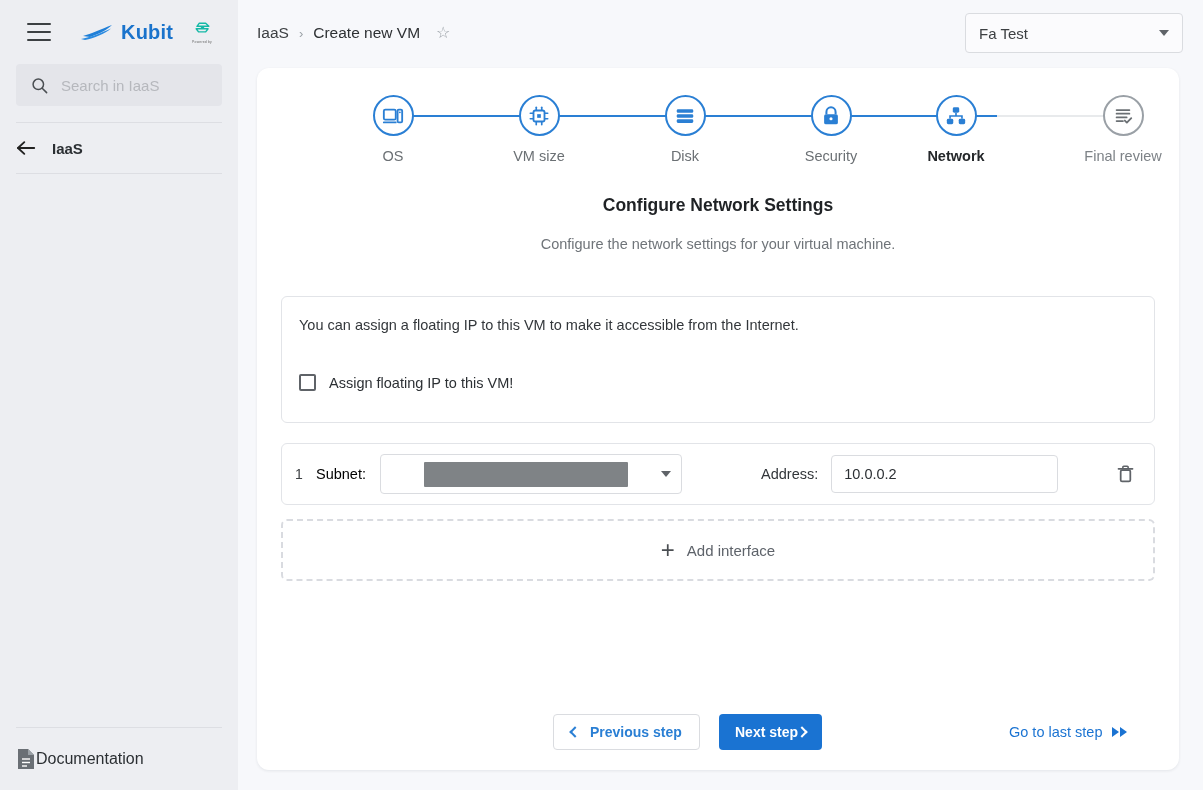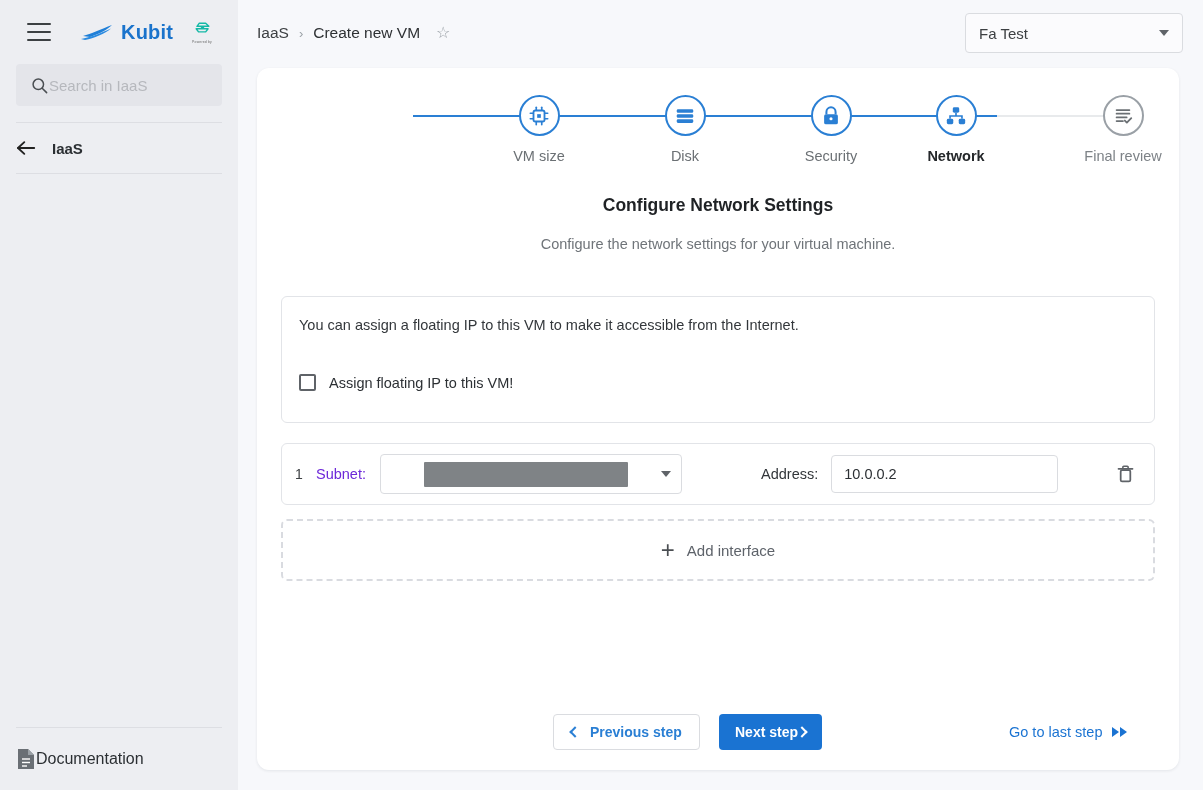--- a/index.html
+++ b/index.html
@@ -39,21 +39,21 @@
   }
   .brand-name {
     color: #1a73cc; font-size: 20px; font-weight: bold; letter-spacing: .2px;
   }
   .partner-logo { margin-left: auto; margin-right: 10px; display:flex; flex-direction:column; align-items:center;}
   .partner-caption { font-size: 3.4px; color:#6a6a6a; letter-spacing:.2px; margin-top:1px; }
 
   .search-wrap { padding: 0 16px; }
   .search-box {
     height: 42px; background: #e4e5ea; border-radius: 4px;
-    display: flex; align-items: center; padding: 0 14px;
+    display: flex; align-items: center; gap: 12px; padding: 0 14px;
     cursor: text;
   }
   .search-ph { color: #b6b8bd; font-size: 15px; }
 
   .sidebar-sep { height: 1px; background: #dddee3; margin: 16px 16px 0 16px; }
 
   .nav-item {
     display: flex; align-items: center; gap: 14px;
     padding: 0 16px; height: 50px; cursor: pointer;
   }
@@ -147,21 +147,21 @@
   }
   .check-label { font-size: 14.5px; color: #2c3034; cursor: pointer; }
 
   .iface-row {
     margin: 20px 24px 0 24px;
     border: 1px solid #e2e4e8; border-radius: 6px;
     height: 62px; display: flex; align-items: center;
     padding: 0 14px 0 13px;
   }
   .iface-index { font-size: 14px; color: #3d4043; width: 16px; }
-  .iface-label { font-size: 14.5px; color: #6d28d9; margin-left: 5px; }
+  .iface-label { font-size: 14.5px; color: #000000; margin-left: 5px; }
   .subnet-select {
     margin-left: 14px; width: 302px; height: 40px;
     border: 1px solid #dadce0; border-radius: 4px; background: #fff;
     display: flex; align-items: center; padding: 0 10px 0 8px; cursor: pointer;
   }
   .redacted { width: 204px; height: 25px; background: #7f8386; border-radius: 1px; margin-left:35px;}
   .sel-caret { margin-left: auto; width: 0; height: 0;
                border-left: 5px solid transparent; border-right: 5px solid transparent;
                border-top: 6px solid #5f6368; }
   .addr-label { font-size: 14.5px; color: #32363a; margin-left: 79px; }
@@ -295,20 +295,31 @@
 
     <div class="card">
 
       <div class="stepper">
         <div class="connector" style="left:95px; width:146px;"></div>
         <div class="connector" style="left:241px; width:146px;"></div>
         <div class="connector" style="left:387px; width:146px;"></div>
         <div class="connector" style="left:533px; width:146px;"></div>
         <div class="connector dim" style="left:679px; width:146px;"></div>
 
+        <div class="step" style="left:75px;">
+          <div class="step-circle">
+            <svg width="22" height="22" viewBox="0 0 24 24">
+              <rect x="2" y="5" width="13" height="11" rx="1.6" fill="none" stroke="#2a7fd4" stroke-width="2"></rect>
+              <rect x="17" y="5" width="5" height="14" rx="1.3" fill="none" stroke="#2a7fd4" stroke-width="2"></rect>
+              <line x1="19.5" y1="8" x2="19.5" y2="8" stroke="#2a7fd4" stroke-width="2" stroke-linecap="round"></line>
+              <line x1="2" y1="19" x2="15" y2="19" stroke="#2a7fd4" stroke-width="2" stroke-linecap="round"></line>
+            </svg>
+          </div>
+          <span class="step-label">OS</span>
+        </div>
 
         <div class="step" style="left:221px;">
           <div class="step-circle">
             <svg width="22" height="22" viewBox="0 0 24 24">
               <rect x="6" y="6" width="12" height="12" rx="2" fill="none" stroke="#2a7fd4" stroke-width="2"></rect>
               <rect x="10" y="10" width="4" height="4" fill="#2a7fd4"></rect>
               <g stroke="#2a7fd4" stroke-width="1.8" stroke-linecap="round">
                 <line x1="9" y1="2.5" x2="9" y2="5.5"></line>
                   <line x1="15" y1="2.5" x2="15" y2="5.5"></line>
                 <line x1="9" y1="18.5" x2="9" y2="21.5"></line>

